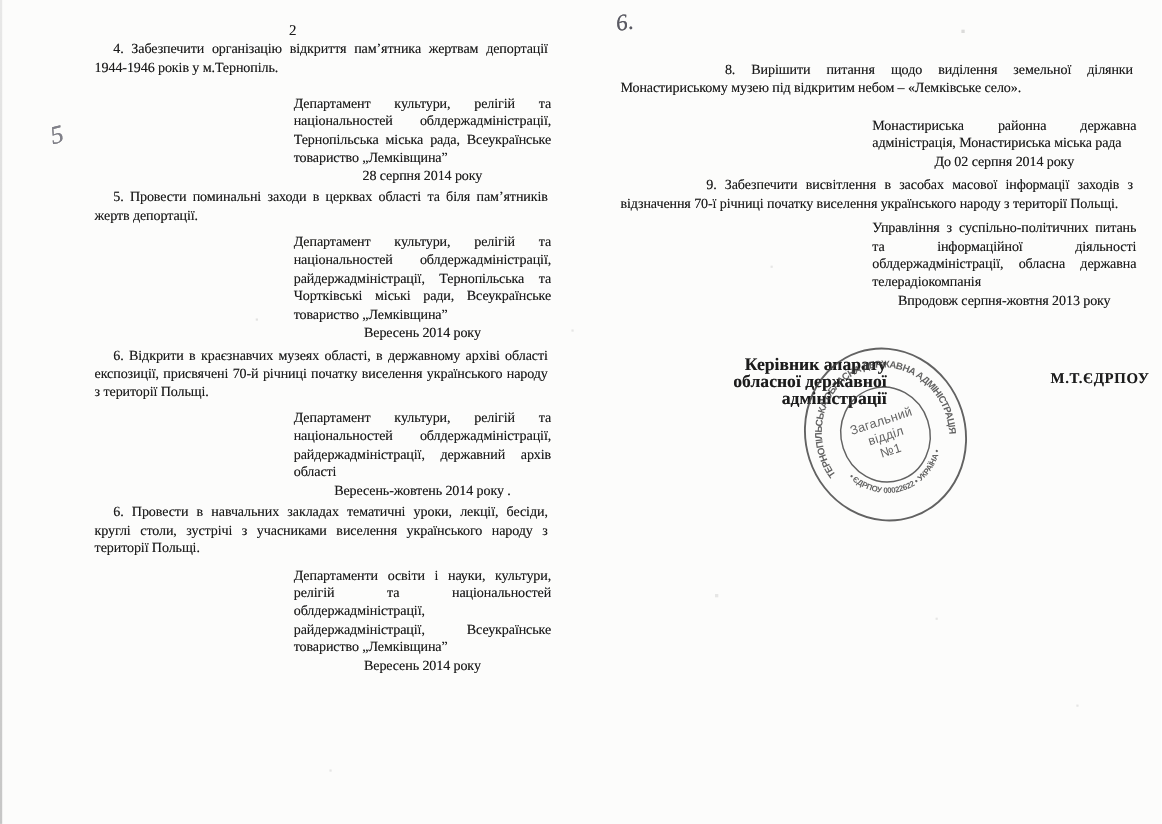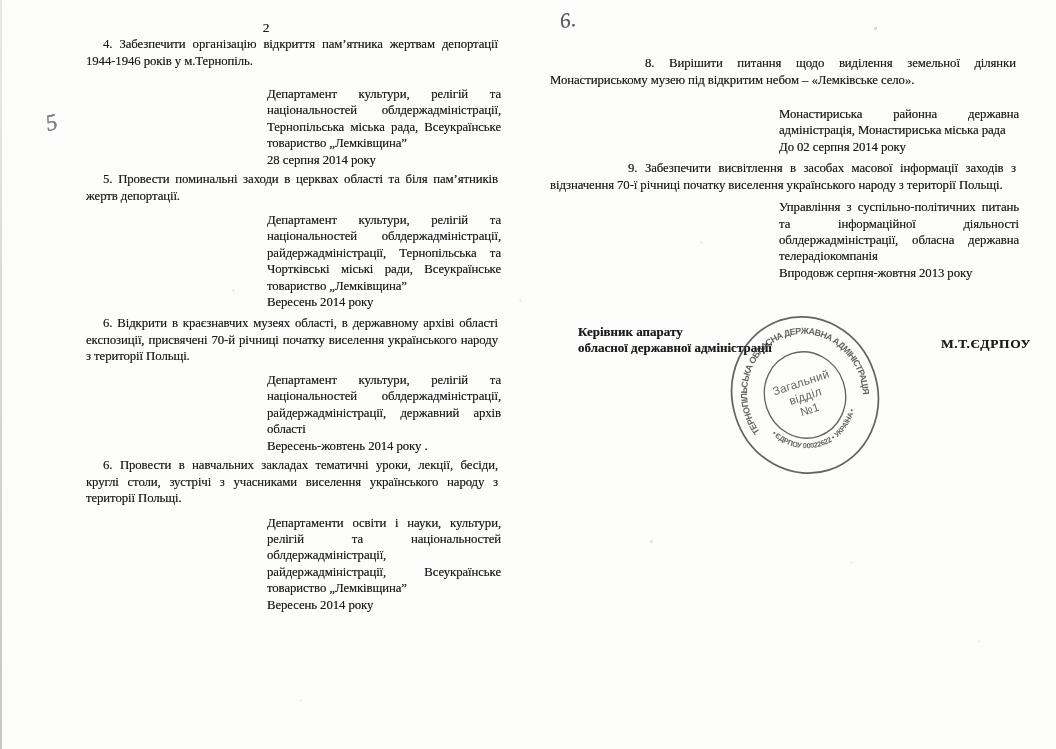--- a/index.html
+++ b/index.html
@@ -11,45 +11,45 @@
   .scan-edge{position:absolute;left:0;top:0;width:2px;height:100%;
              background:linear-gradient(#d8d8d8,#9a9a9a);opacity:.55;}
   .speckles{position:absolute;left:0;top:0;width:1px;height:1px;background:transparent;
     box-shadow:875px 28px 0 1px rgba(70,70,70,.18),312px 92px 0 .5px rgba(70,70,70,.15),
                233px 290px 0 .5px rgba(70,70,70,.14),520px 300px 0 .5px rgba(70,70,70,.12),
                651px 541px 0 1px rgba(70,70,70,.12),851px 562px 0 .5px rgba(70,70,70,.12),
                300px 700px 0 .5px rgba(70,70,70,.12),979px 641px 0 .5px rgba(70,70,70,.12),
                420px 181px 0 .5px rgba(70,70,70,.10),701px 242px 0 .5px rgba(70,70,70,.12);}
 
   .left-page{position:absolute;left:86px;top:0;width:412px;}
-  .right-page{position:absolute;left:550px;top:0;width:466px;}
+  .right-page{position:absolute;left:564px;top:0;width:466px;}
 
   .page-number{margin:20px 0 0 168px;width:24px;font-size:13.5px;text-align:center;}
 
   .para{margin:0;font-size:12.8px;line-height:16.5px;text-align:justify;letter-spacing:-.1px;}
   .left-page .para{text-indent:17px;}
   .rp-s0 .para{text-indent:95px;}
   .rp-s1 .para{text-indent:78px;}
 
   .resp{margin-left:181px;width:234px;font-size:12.8px;line-height:16.4px;letter-spacing:-.1px;}
   .right-page .resp{margin-left:229px;width:240px;}
   .resp p{margin:0;}
   .resp .resp-text{text-align:justify;}
-  .resp .resp-date{text-align:left;}
+  .resp .resp-date{text-align:center;}
 
   .lp-s0{} .lp-s0 .resp{margin-top:17px;}
   .lp-s1{margin-top:3px;}  .lp-s1 .resp{margin-top:8px;}
   .lp-s2{margin-top:5px;}  .lp-s2 .resp{margin-top:7px;}
   .lp-s3{margin-top:3px;}  .lp-s3 .resp{margin-top:8px;}
   .rp-s0{margin-top:55px;} .rp-s0 .resp{margin-top:18px;}
   .rp-s1{margin-top:5px;}  .rp-s1 .resp{margin-top:6px;}
 
   .sig{position:relative;margin-top:43px;height:52px;}
-  .sig-role{margin-left:28px;width:214px;text-align:left;font-weight:bold;
-            font-size:13px;line-height:15.5px;}
+  .sig-role{margin-left:28px;width:214px;text-align:right;font-weight:bold;
+            font-size:16px;line-height:15.5px;}
   .sig-name{position:absolute;top:12px;right:-15px;font-weight:bold;font-size:13.5px;
             letter-spacing:.6px;}
 
   .hw{position:absolute;font-style:italic;font-family:"Liberation Serif",serif;}
   .hw-left{left:46px;top:110px;font-size:23px;color:#80808a;transform:rotate(-14deg);}
   .hw-right{left:560px;top:8px;font-size:21px;color:#5a5a64;transform:rotate(-9deg);}
 
   .stamp{position:absolute;left:694px;top:284px;width:222px;height:222px;opacity:.82;}
   .stamp-stroke{fill:none;stroke:#414141;}
   .ring-outer{stroke-width:1.7px;}

